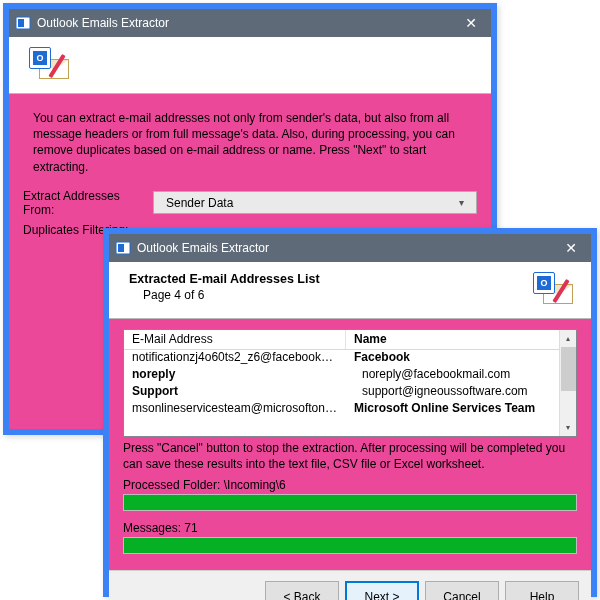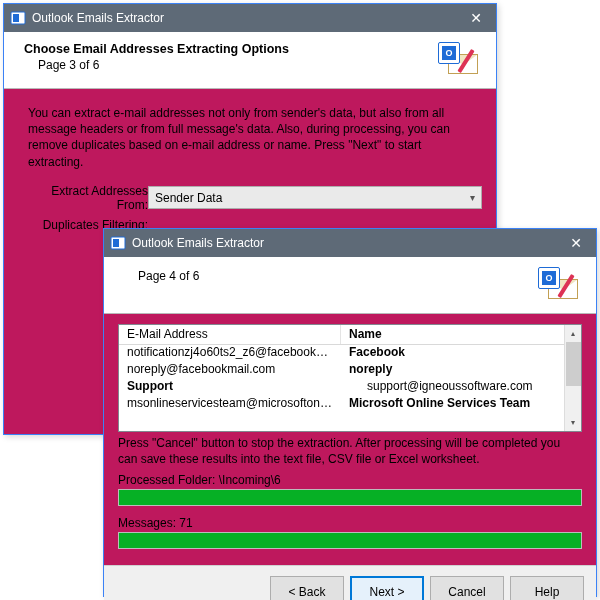--- a/index.html
+++ b/index.html
@@ -10,22 +10,22 @@
     height: 600px;
     background: #fff;
     font-family: "Segoe UI", Tahoma, sans-serif;
     font-size: 12px;
     color: #000;
     position: relative;
     overflow: hidden;
   }
   .window {
     position: absolute;
-    background: #be185d;
-    border: 1px solid #3b82f6;
+    background: #ec4899;
+    border: 6px solid #3b82f6;
     box-shadow: 2px 2px 6px rgba(0,0,0,0.15);
   }
   .titlebar {
     height: 28px;
     background: #5e6a77;
     color: #fff;
     display: flex;
     align-items: center;
     padding: 0 0 0 6px;
   }
@@ -76,24 +76,24 @@
   .pen {
     position:absolute; left:26px; top:6px;
     width:4px; height:26px;
     background: linear-gradient(#d35, #d35);
     transform: rotate(32deg);
     border-radius:1px;
   }
   .body-panel { padding:10px 14px 6px 14px; }
   .intro-txt { margin: 6px 10px 14px 10px; line-height:1.35; }
   .form-row { display:flex; align-items:center; margin:6px 0; }
-  .form-label { width:130px; padding-left:0;text-align:right; }
+  .form-label { width:130px; padding-left:0; }
   .combo {
     flex:1; height:23px; background:#eaeaea; border:1px solid #adadad;
-    display:flex; align-items:center; padding:0 6px;
+    display:flex; align-items:center; padding:0 12px;
     justify-content:space-between;
   }
   .combo .arrow { font-size:10px; color:#555; }
   .footer {
     border-top:1px solid #d0d0d0;
     background:#f0f0f0;
     padding:10px 12px;
     display:flex; justify-content:flex-end; gap:6px;
   }
   .btn {
@@ -147,24 +147,20 @@
           <rect x="1" y="2" width="14" height="12" rx="1" fill="#fff" stroke="#1e6bd6"></rect>
           <rect x="3" y="4" width="6" height="8" fill="#1e6bd6"></rect>
         </svg>
     </span>
     <span class="title">Outlook Emails Extractor</span>
     <div class="closebtn">
       <span>✕</span>
     </div>
   </div>
   <div class="header-panel">
-    <div class="header-txt">
-      <div class="header-title">Choose Email Addresses Extracting Options</div>
-      <div class="header-sub">Page 3 of 6</div>
-    </div>
     <div class="header-icon">
       <div class="envelope"></div>
       <div class="outlook-badge">
           <div class="sq">O</div>
         </div>
       <div class="pen"></div>
     </div>
   </div>
   <div class="body-panel">
     <div class="intro-txt">You can extract e-mail addresses not only from sender's data, but also from all message headers or from full message's data. Also, during processing, you can remove duplicates based on e-mail address or name. Press "Next" to start extracting.</div>
@@ -189,20 +185,21 @@
           <rect x="3" y="4" width="6" height="8" fill="#1e6bd6"></rect>
         </svg>
     </span>
     <span class="title">Outlook Emails Extractor</span>
     <div class="closebtn">
       <span>✕</span>
     </div>
   </div>
   <div class="header-panel">
     <div class="header-txt">
+      <div class="header-title">Extracted E-mail Addresses List</div>
       <div class="header-sub">Page 4 of 6</div>
     </div>
     <div class="header-icon">
       <div class="envelope"></div>
       <div class="outlook-badge">
           <div class="sq">O</div>
         </div>
       <div class="pen"></div>
     </div>
   </div>
@@ -212,22 +209,22 @@
       <div class="listhdr">
         <div class="col c1">E-Mail Address</div>
         <div class="col c2">Name</div>
       </div>
       <div class="listrows" id="listrows">
           <div class="lrow">
             <div class="c c1">notificationzj4o60ts2_z6@facebookmail.com</div>
             <div class="c c2">Facebook</div>
           </div>
           <div class="lrow">
+            <div class="c c2">noreply</div>
             <div class="c c1">noreply@facebookmail.com</div>
-            <div class="c c2">noreply</div>
           </div>
           <div class="lrow">
             <div class="c c2">Support</div>
             <div class="c c1">support@igneoussoftware.com</div>
           </div>
           <div class="lrow">
             <div class="c c1">msonlineservicesteam@microsoftonline.com</div>
             <div class="c c2">Microsoft Online Services Team</div>
           </div>
         </div>

